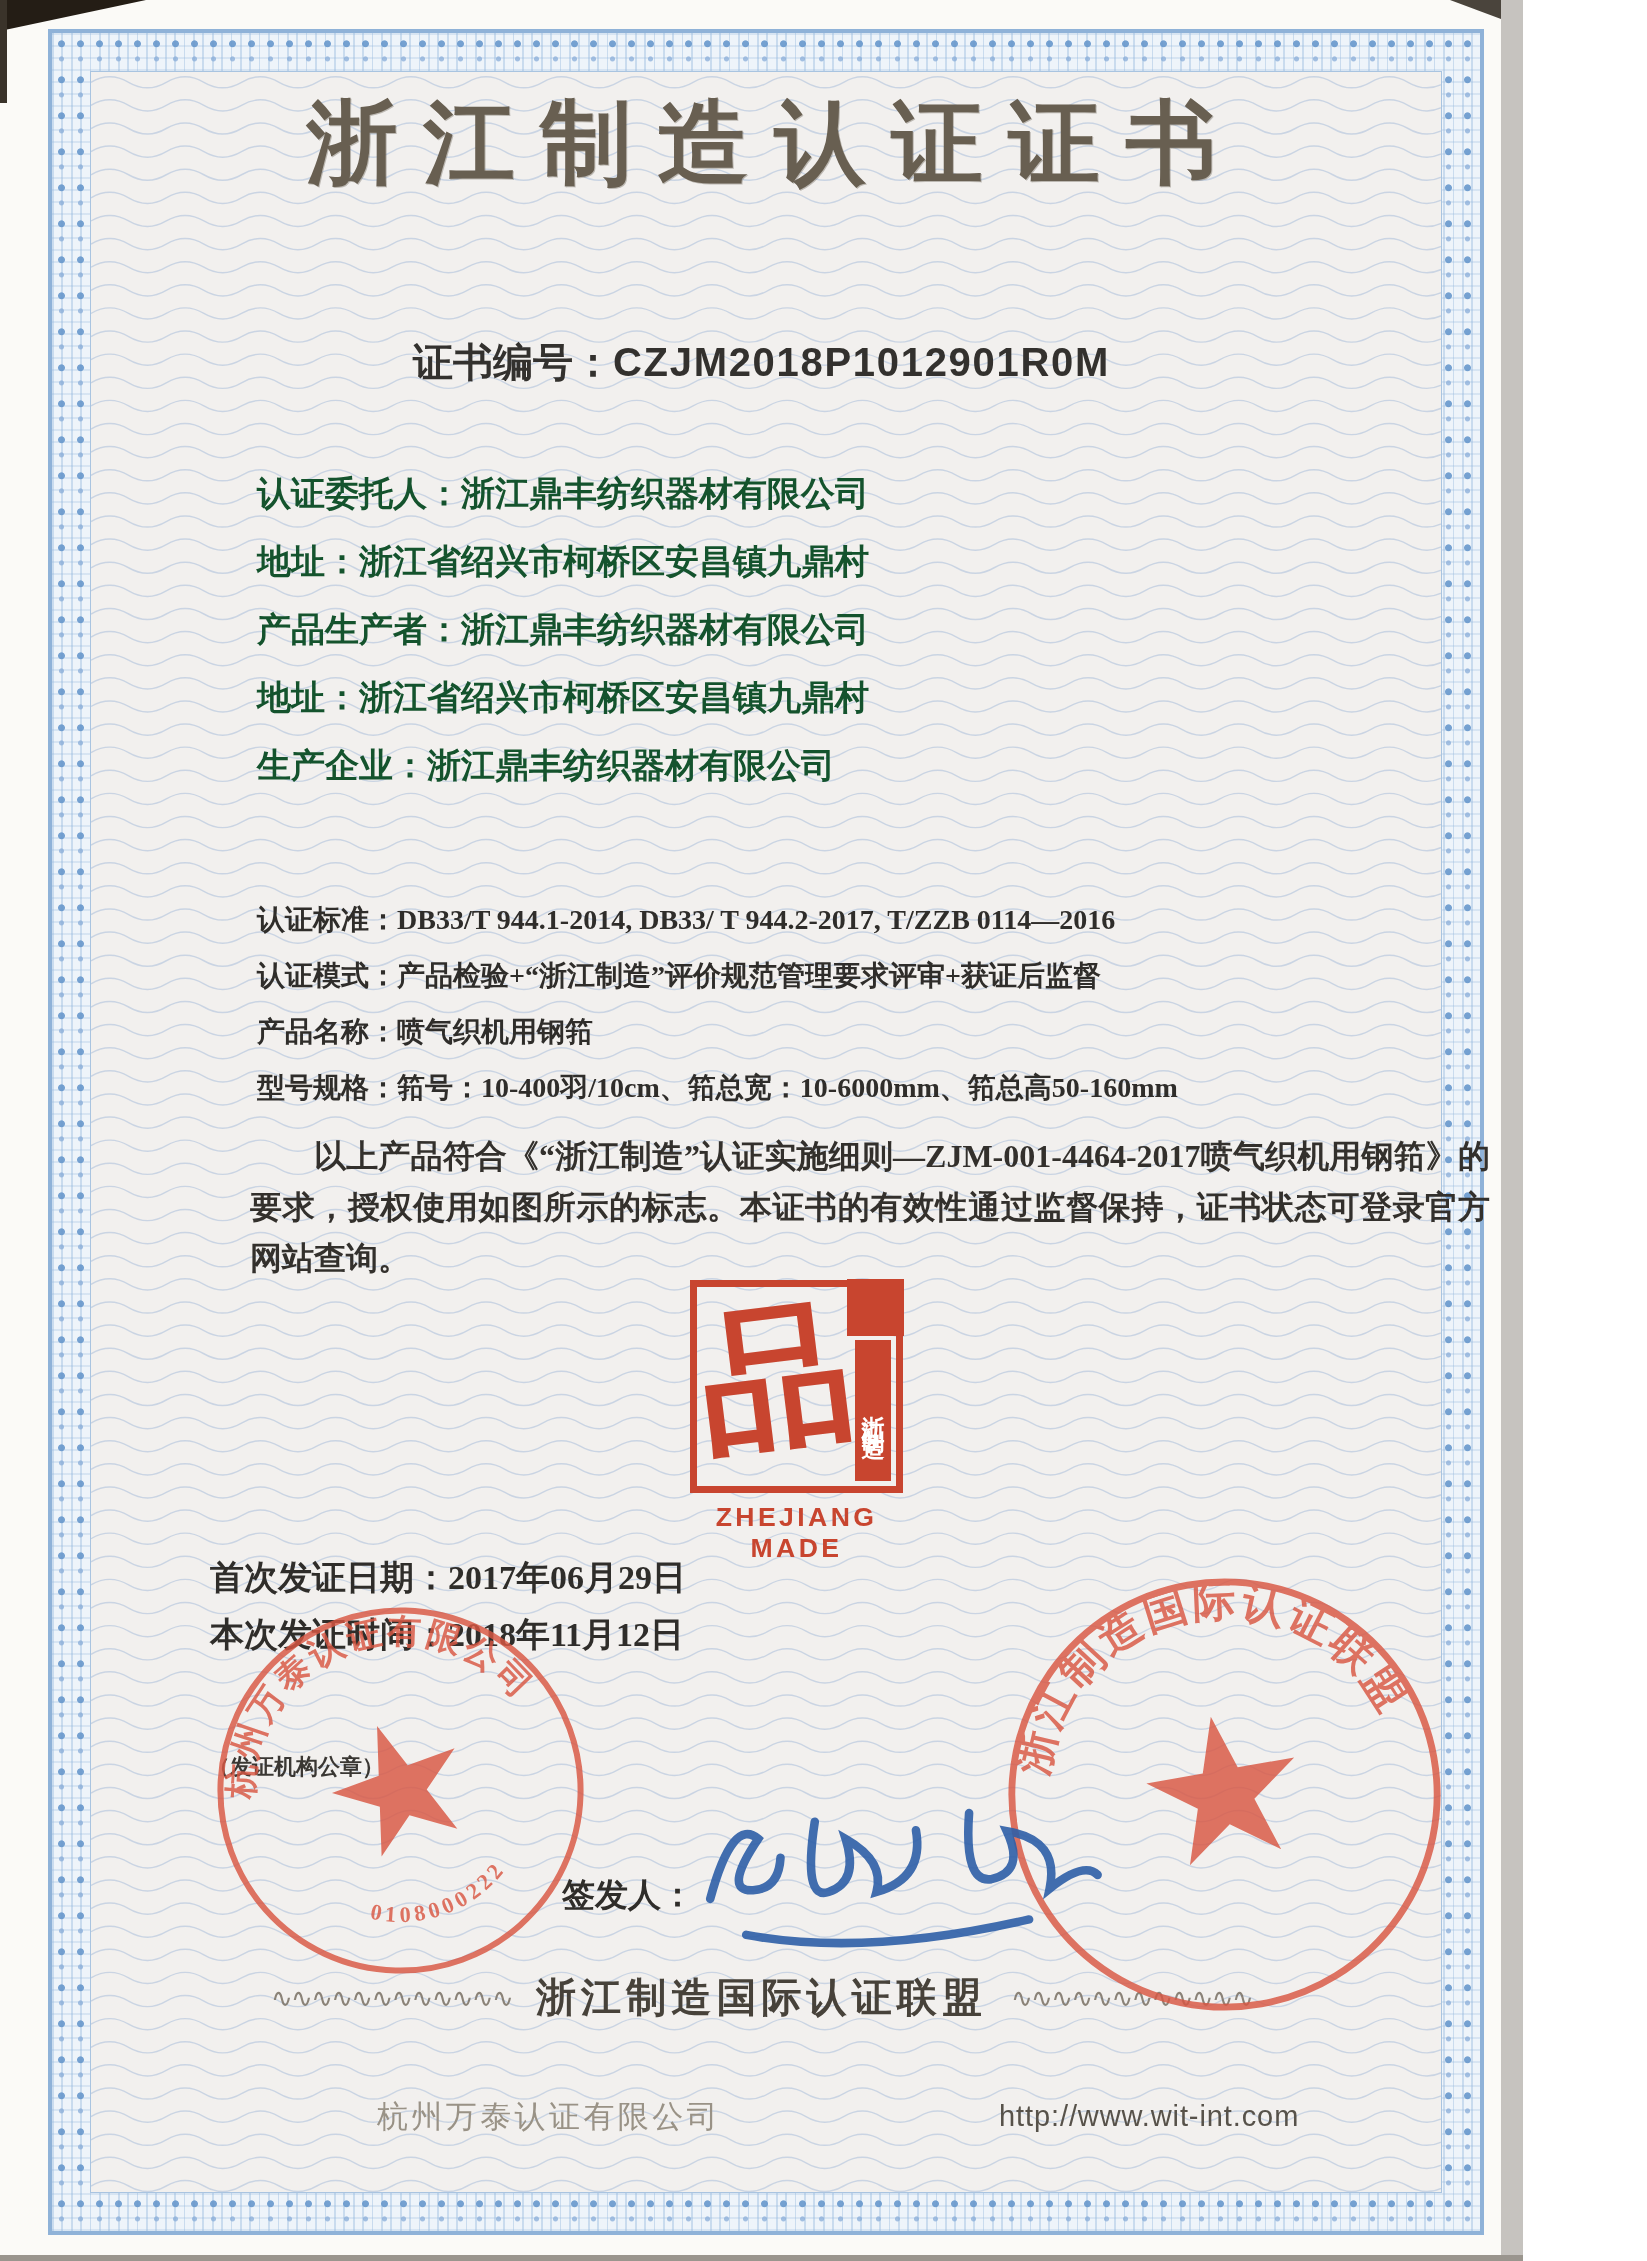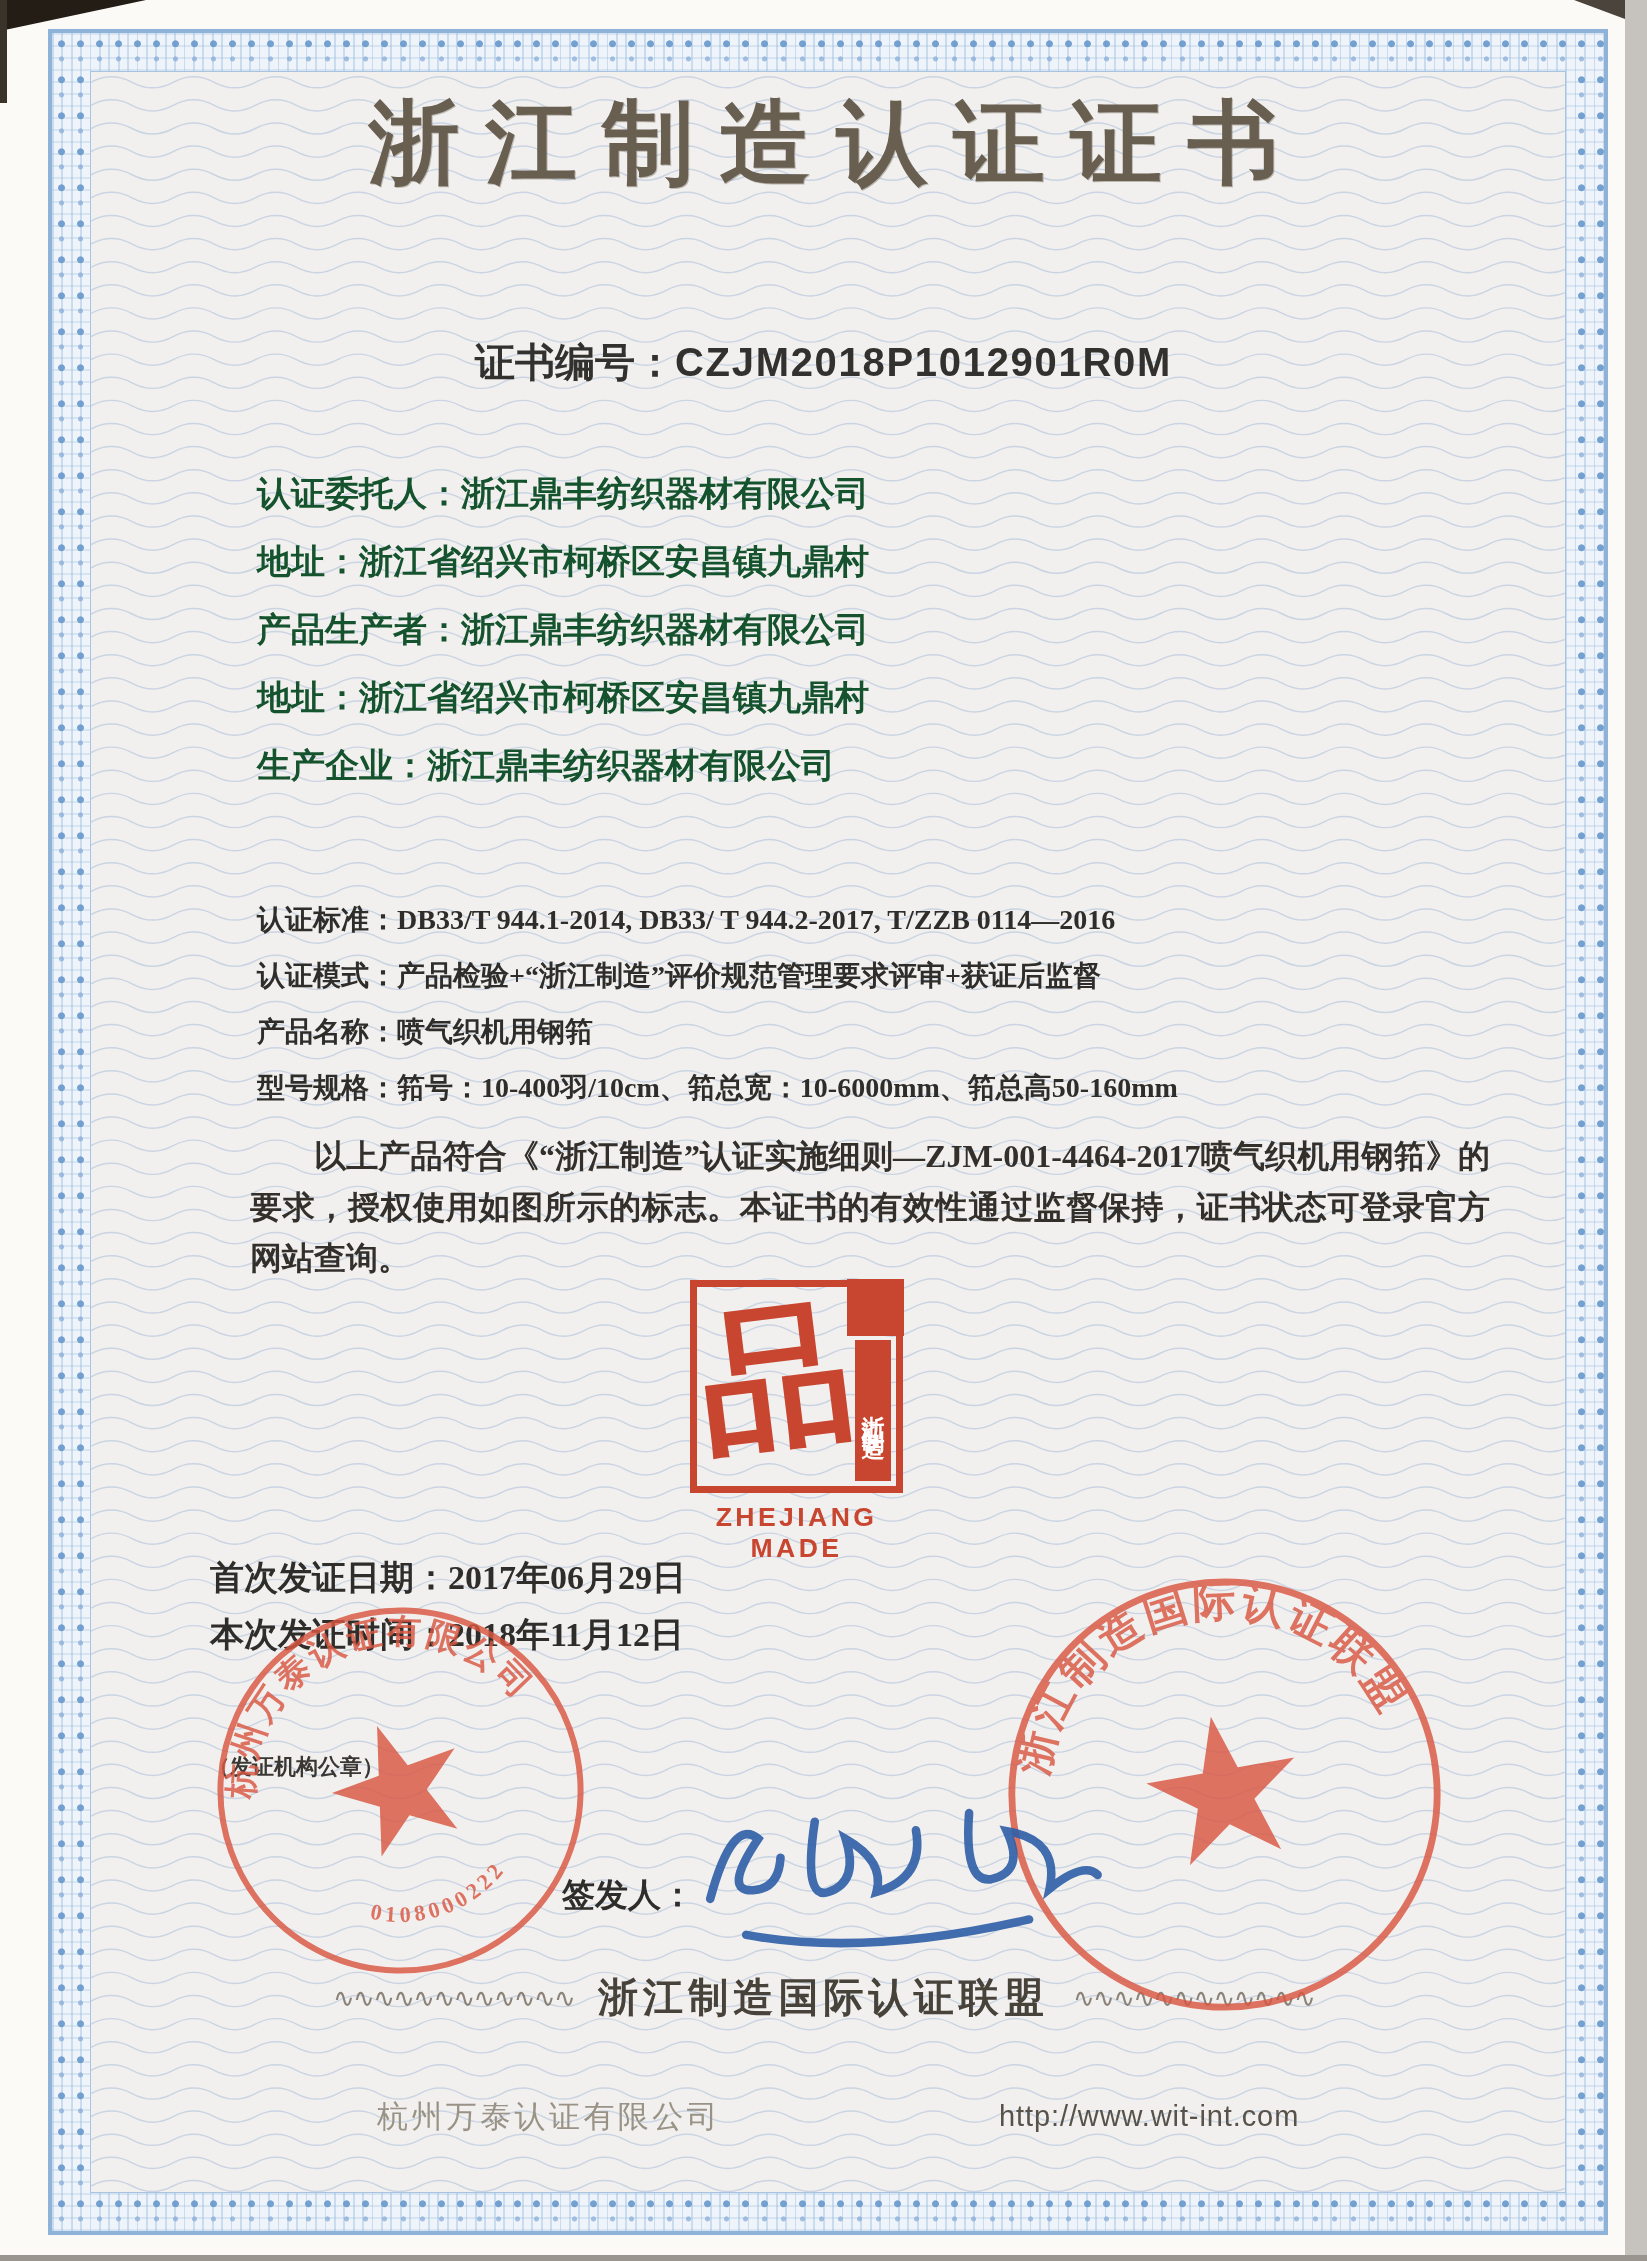--- a/index.html
+++ b/index.html
@@ -1,16 +1,16 @@
 <!DOCTYPE html>
 <html style="font-size:13.7px"><head>
 <meta charset="utf-8">
 <style>
   html,body{margin:0;padding:0;background:#ffffff;}
-  .page{position:relative;width:1647px;height:2261px;background:#fbfaf7;overflow:hidden;
+  .page{position:relative;width:1523px;height:2261px;background:#fbfaf7;overflow:hidden;
         font-family:"Liberation Serif",serif;color:#2e2b28;}
 
   
   .corner-tl{position:absolute;top:0;left:0;width:0;height:0;
     border-top:31px solid #241d15;border-right:146px solid transparent;z-index:6;}
   .corner-tl2{position:absolute;top:0;left:0;width:6.9px;height:103px;background:#3a332a;z-index:6;}
   .corner-tr{position:absolute;top:0;right:22px;width:0;height:0;
     border-top:19px solid #4a443c;border-left:51px solid transparent;z-index:6;}
   .edge-right{position:absolute;top:0;right:0;width:22px;height:100%;background:#c6c3bf;z-index:6;}
   .edge-bottom{position:absolute;bottom:0;left:0;width:100%;height:6px;background:#9a958e;z-index:6;}

